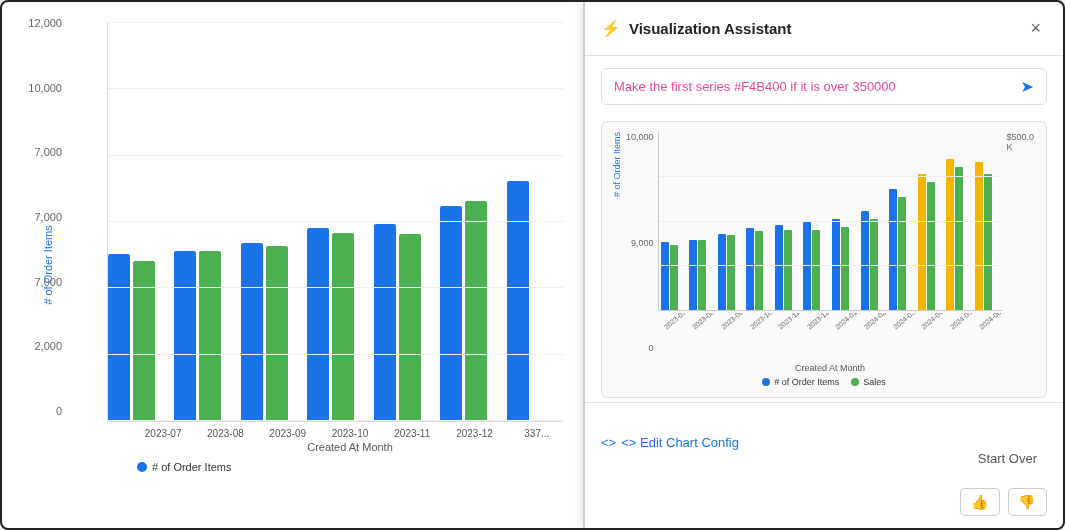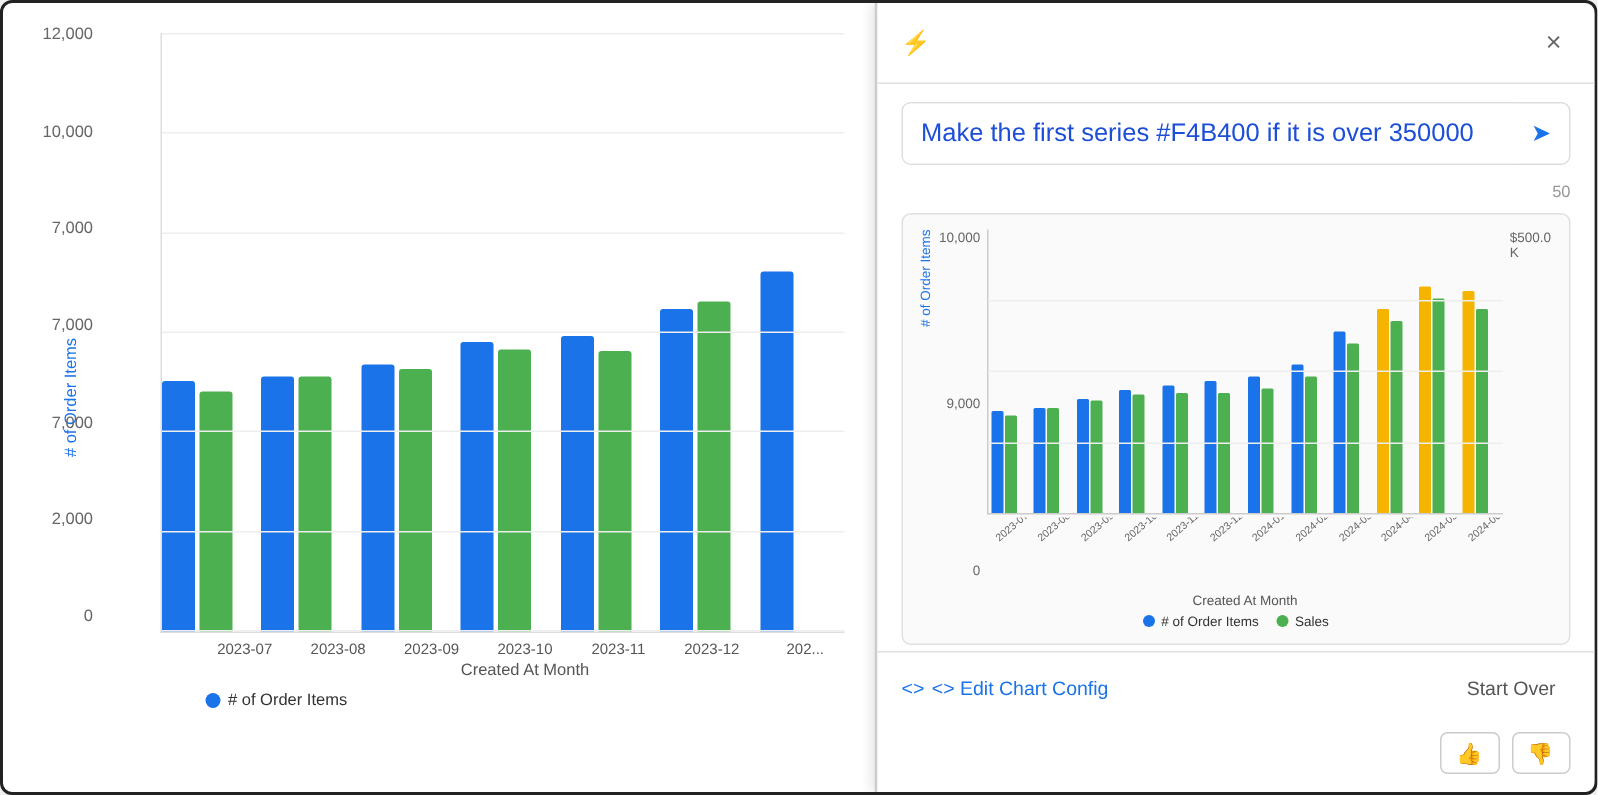--- a/index.html
+++ b/index.html
@@ -175,22 +175,22 @@
       border: 1px solid #ddd;
       border-radius: 6px;
       overflow: hidden;
       background: white;
     }
     .prompt-input {
       flex: 1;
       border: none;
       outline: none;
       padding: 10px 12px;
-      font-size: 17px;
-      color: #1d4ed8;
+      font-size: 13px;
+      color: #ec4899;
     }
     .send-btn {
       background: none;
       border: none;
       padding: 8px 12px;
       cursor: pointer;
       color: #1a73e8;
       font-size: 18px;
       display: flex;
       align-items: center;
@@ -351,20 +351,21 @@
       color: #1a73e8;
       font-size: 13px;
       cursor: pointer;
       font-weight: 500;
       text-decoration: none;
     }
     .actions-right {
       display: flex;
       align-items: center;
       gap: 10px;
+      margin-top: 32px;
     }
     .start-over-btn {
       background: none;
       border: none;
       font-size: 13px;
       color: #555;
       cursor: pointer;
       padding: 6px 10px;
     }
     .apply-btn {
@@ -456,47 +457,47 @@
       </div>
     </div>
 
     <div class="x-axis" style="margin-left:75px; margin-top:6px;">
       <div class="x-label">2023-07</div>
       <div class="x-label">2023-08</div>
       <div class="x-label">2023-09</div>
       <div class="x-label">2023-10</div>
       <div class="x-label">2023-11</div>
       <div class="x-label">2023-12</div>
-      <div class="x-label">202...</div>
+      <div class="x-label">337...</div>
     </div>
     <div class="x-title" style="margin-left:75px;">Created At Month</div>
     <div class="legend-bottom" style="margin-left:75px;">
       <div class="legend-item">
         <div class="legend-dot" style="background:#1a73e8;"></div>
         <span># of Order Items</span>
       </div>
     </div>
   </div>
 
   <div class="panel">
 
     <div class="panel-header">
       <div class="panel-title-row">
         <span class="panel-icon">⚡</span>
+        <span class="panel-title">Visualization Assistant</span>
       </div>
       <button class="close-btn">×</button>
     </div>
 
     <div class="input-row">
       <input class="prompt-input" type="text" value="Make the first series #F4B400 if it is over 350000" style="">
       <button class="send-btn">
         <span style="color:#1a73e8; font-size:16px;">➤</span>
       </button>
     </div>
-    <div class="token-count">50</div>
 
     <div class="mini-chart-container">
       <div class="mini-chart-wrapper">
 
         <div style="display:flex; flex-direction:column; align-items:flex-end; margin-right:2px;">
           <div class="mini-y-label-left"># of Order Items</div>
         </div>
 
         <div class="mini-y-left">
           <span>10,000</span>

